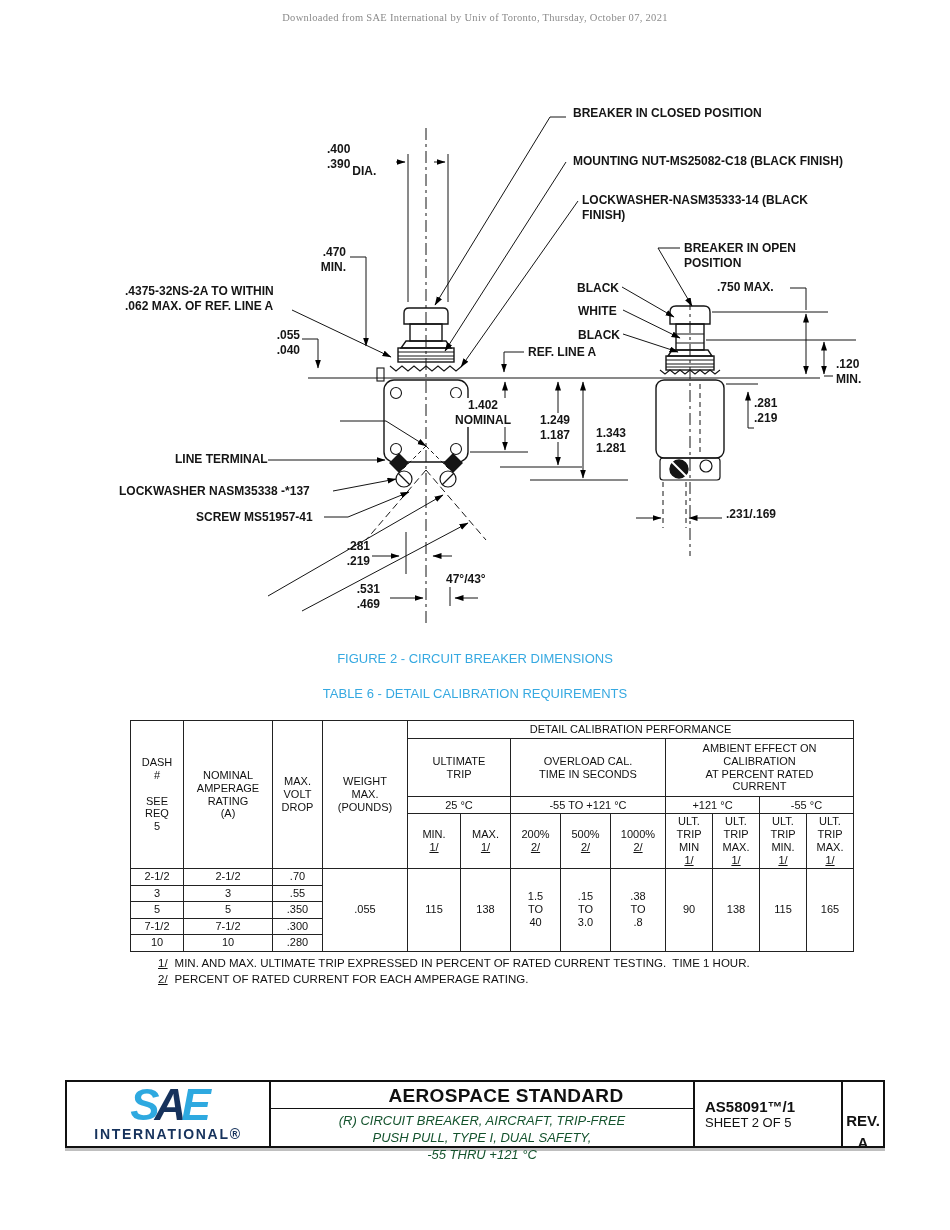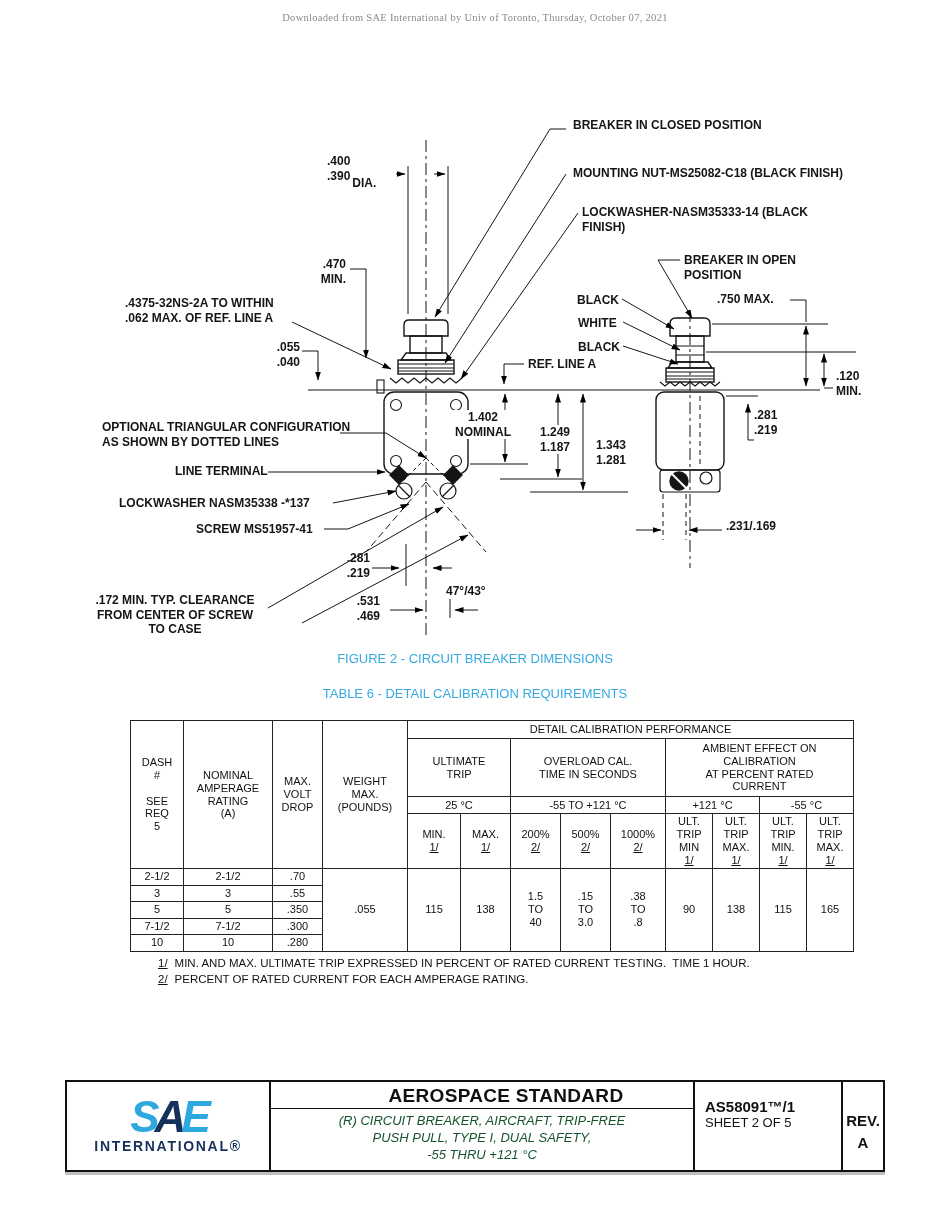--- a/index.html
+++ b/index.html
@@ -2,21 +2,21 @@
 <html><head>
 <meta charset="utf-8">
 <style>
   html,body{margin:0;padding:0;background:#fff;}
   #page{position:relative;width:950px;height:1230px;background:#fff;overflow:hidden;
         font-family:"Liberation Sans",sans-serif;color:#151515;}
   
   .wm{position:absolute;top:12px;left:0;width:100%;text-align:center;
       font-family:"Liberation Serif",serif;font-size:10.5px;color:#8a8a8a;letter-spacing:.3px;}
   
-  #fig{position:absolute;top:12px;left:0;width:849px;height:660px;}
+  #fig{position:absolute;top:0;left:0;width:849px;height:660px;}
   #fig svg{position:absolute;top:0;left:0;}
   .fl{position:absolute;font-size:12px;line-height:1.22;font-weight:bold;
       white-space:pre-line;color:#151515;}
   .bgw{background:#fff;padding:0 2px;}
   .ra{text-align:right;}
   .ca{text-align:center;}
   .stk{display:inline-block;white-space:pre-line;}
   .sfx{display:inline-block;vertical-align:-7px;margin-left:2px;}
   
   .cap{position:absolute;left:0;width:100%;text-align:center;font-size:13px;color:#36A9E1;}
@@ -33,21 +33,21 @@
   .r1 th{height:57px;}
   .r2 th{height:16px;}
   .r3 th{height:54px;}
   .br td{height:15.5px;}
   
   #fnotes{position:absolute;left:158px;top:956px;font-size:11.5px;line-height:15.5px;color:#111;}
   .fnrow span{white-space:pre-wrap;}
   .fnmark{text-decoration:underline;}
   .fntext{margin-left:7px;}
   
-  #tb{position:absolute;left:65px;top:1080px;width:820px;height:92px;display:flex;
+  #tb{position:absolute;left:65px;top:1080px;width:820px;height:68px;display:flex;
       border:2px solid #111;box-sizing:border-box;background:#fff;box-shadow:0 3px 0 rgba(0,0,0,.25);}
   .tb-cell{box-sizing:border-box;height:100%;}
   #tb-logo{width:204px;border-right:2px solid #111;display:flex;flex-direction:column;
            align-items:center;justify-content:center;}
   .sae-word{font-size:44px;font-weight:bold;font-style:italic;letter-spacing:-5px;line-height:.88;}
   .sae-lt{color:#2EA9E0;}
   .sae-dk{color:#16325C;}
   .sae-sub{font-size:14px;font-weight:bold;color:#16325C;letter-spacing:1.7px;margin-top:2px;}
   #tb-title{width:424px;border-right:2px solid #111;text-align:center;}
   .tb-main{height:26px;line-height:27px;border-bottom:1.5px solid #111;
@@ -179,33 +179,28 @@
     <div class="fl" style="left:836px;top:357px">.120
 MIN.</div>
     <div class="fl ca bgw" style="left:453px;top:398px">1.402
 NOMINAL</div>
     <div class="fl bgw" style="left:538px;top:413px">1.249
 1.187</div>
     <div class="fl" style="left:596px;top:426px">1.343
 1.281</div>
     <div class="fl" style="left:754px;top:396px">.281
 .219</div>
-    <div class="fl" style="left:102px;top:408px">OPTIONAL TRIANGULAR CONFIGURATION
-AS SHOWN BY DOTTED LINES</div>
     <div class="fl" style="left:175px;top:452px">LINE TERMINAL</div>
     <div class="fl" style="left:119px;top:484px">LOCKWASHER NASM35338 -*137</div>
     <div class="fl" style="left:196px;top:510px">SCREW MS51957-41</div>
     <div class="fl ra" style="left:336px;top:539px;width:34px">.281
 .219</div>
     <div class="fl bgw" style="left:444px;top:572px">47°/43°</div>
     <div class="fl ra" style="left:346px;top:582px;width:34px">.531
 .469</div>
-    <div class="fl ca" style="left:80px;top:581px;width:190px">.172 MIN. TYP. CLEARANCE
-FROM CENTER OF SCREW
-TO CASE</div>
     <div class="fl" style="left:726px;top:507px">.231/.169</div>
   </div>
 
   <div class="cap" id="cap-fig">FIGURE 2 - CIRCUIT BREAKER DIMENSIONS</div>
   <div class="cap" id="cap-tab">TABLE 6 - DETAIL CALIBRATION REQUIREMENTS</div>
 
   <table id="caltable">
     <colgroup>
       <col style="width:53px">
         <col style="width:89px">

